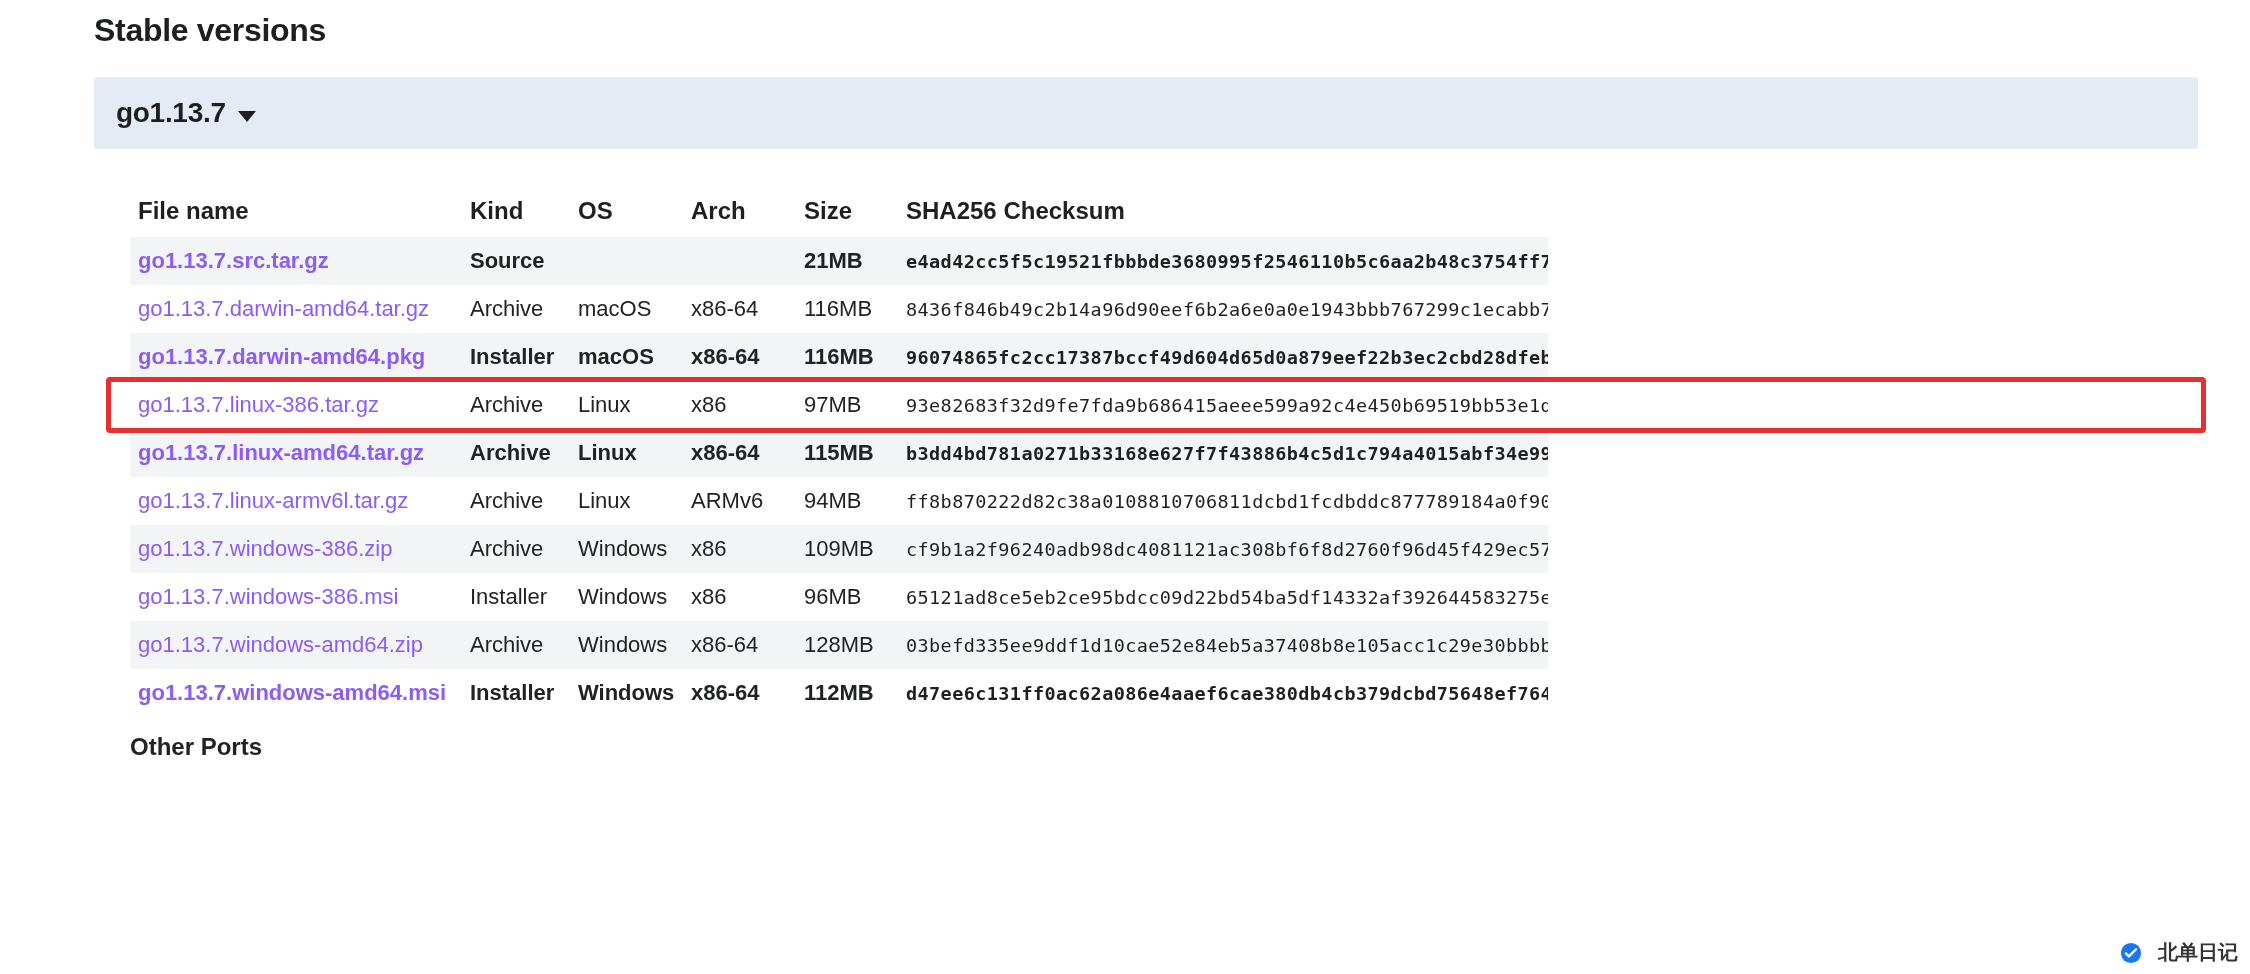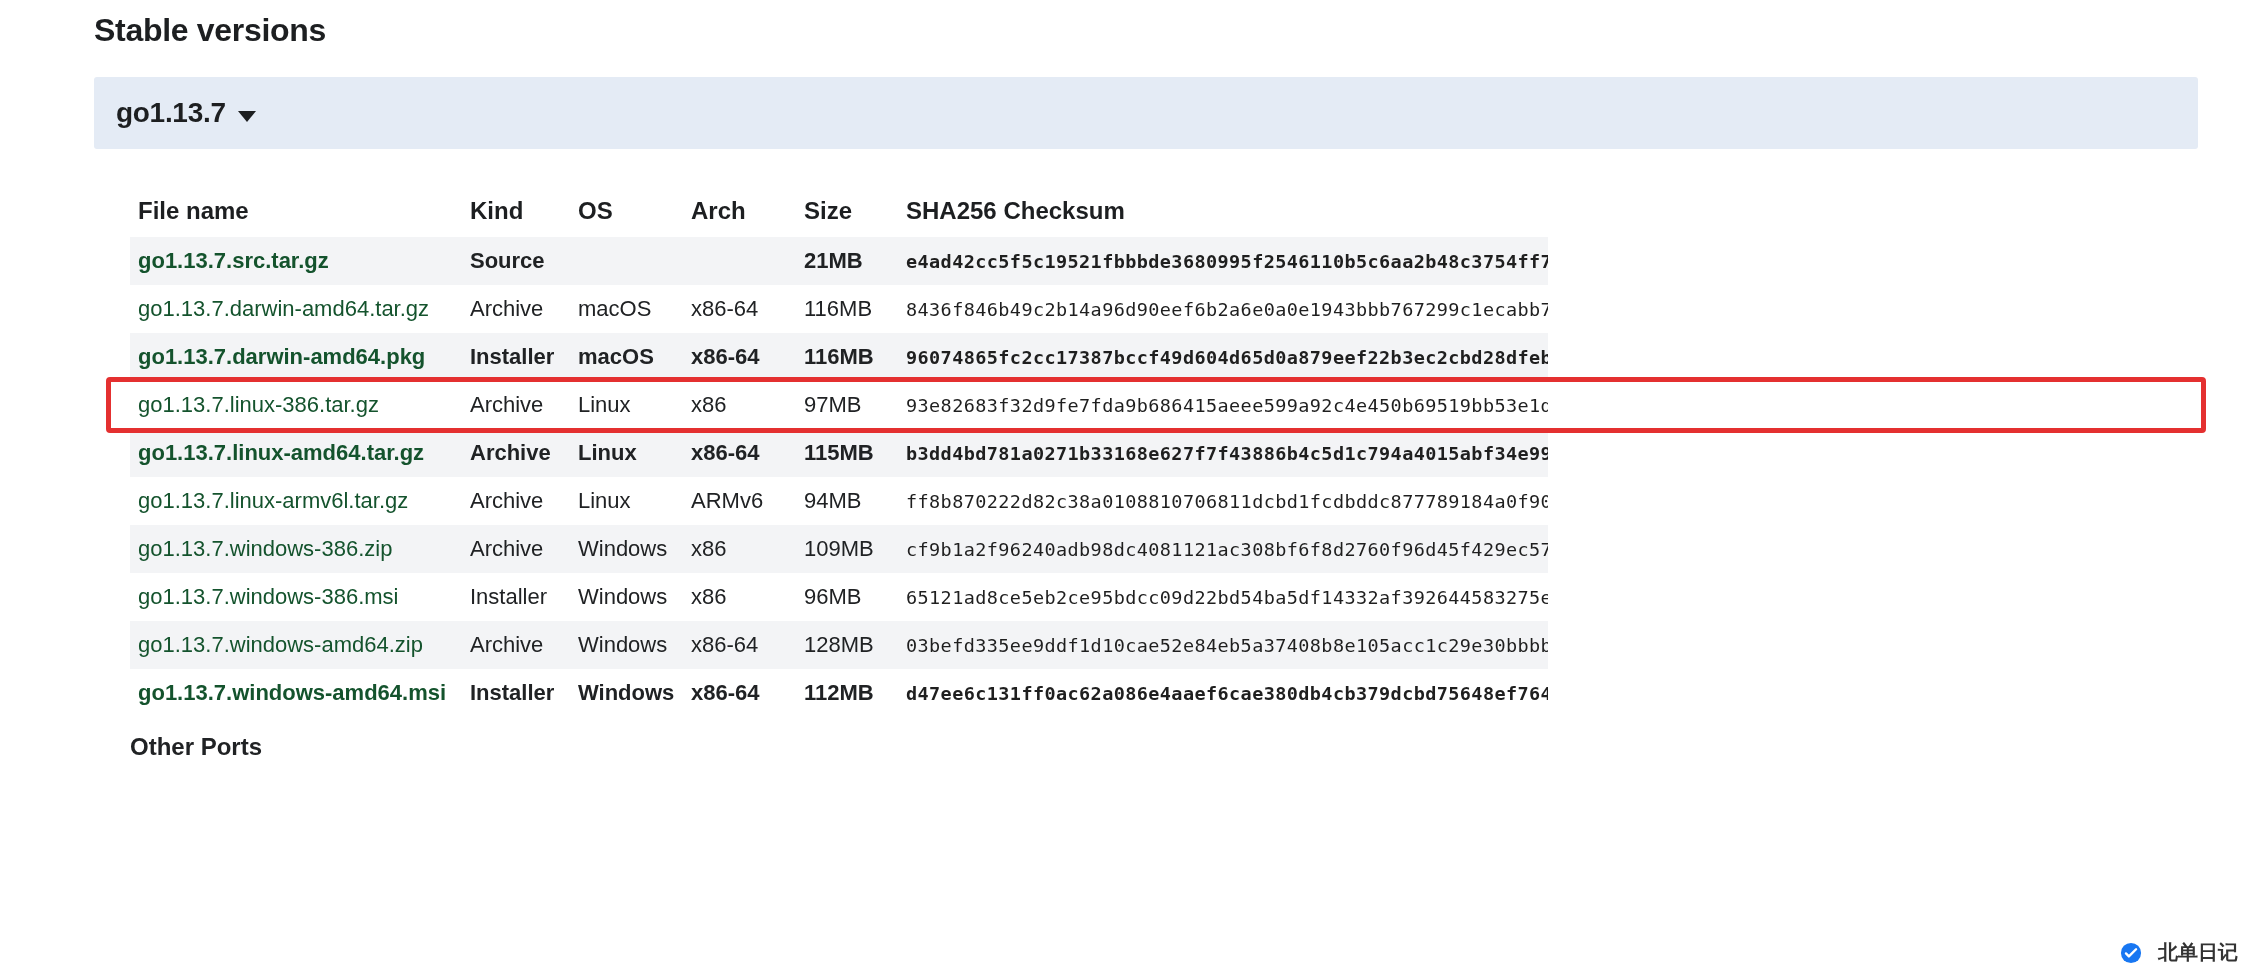--- a/index.html
+++ b/index.html
@@ -79,21 +79,21 @@
     padding: 10px 8px;
     font-size: 22px;
     vertical-align: middle;
     white-space: nowrap;
     overflow: hidden;
   }
   table.dl tbody tr.bold td { font-weight: 800; }
   table.dl tbody tr.bold td.file a { font-weight: 800; }
 
   table.dl td.file a {
-    color: #14532d;
+    color: #8b5cf6;
     text-decoration: none;
     font-weight: 400;
   }
 
   table.dl td.sha {
     font-family: ui-monospace, SFMono-Regular, Menlo, Consolas, monospace;
     font-size: 18.5px;
     letter-spacing: 0.4px;
     color: #1f1f1f;
     overflow: hidden;

